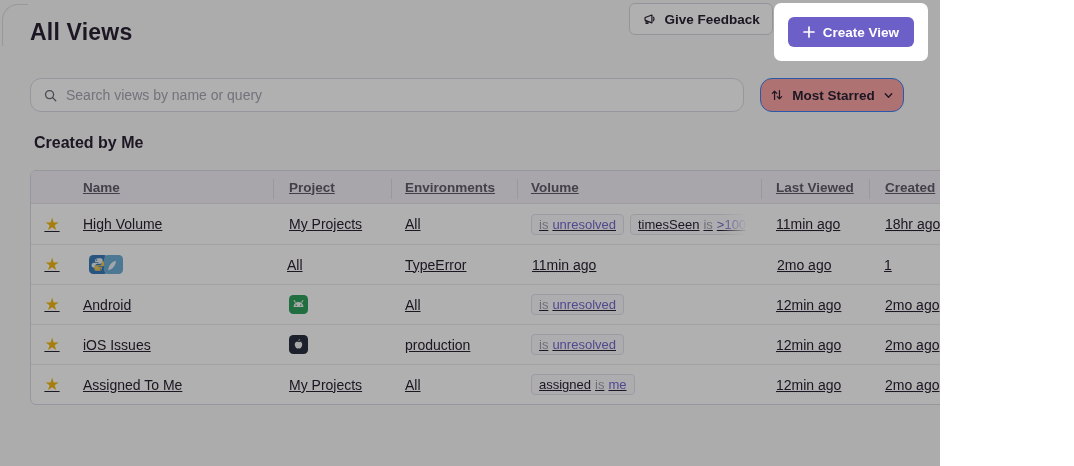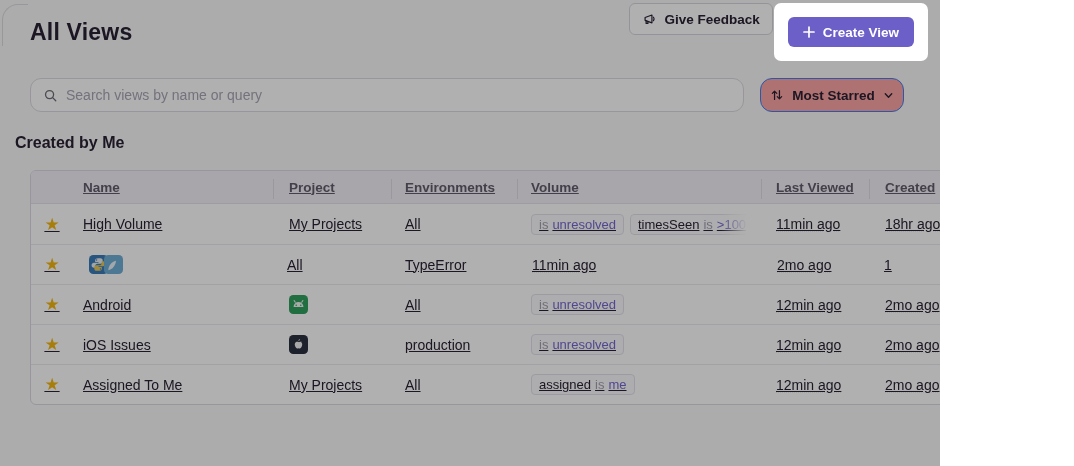--- a/index.html
+++ b/index.html
@@ -34,21 +34,21 @@
   .toolbar { position:absolute; top:78px; left:30px; right:36px; display:flex; gap:16px; }
   .search-box { flex:1; display:flex; align-items:center; gap:8px; height:34px; padding:0 12px;
     background:#FFFFFF; border:1px solid #DCDAE2; border-radius:11px; }
   .search-box input { flex:1; border:none; outline:none; background:transparent;
     font-family:inherit; font-size:14px; color:#2B2233; }
   .search-box input::placeholder { color:#A9A5B4; }
   .sort-btn { display:inline-flex; align-items:center; justify-content:center; gap:8px;
     width:144px; height:34px; background:#fca5a5; border:1px solid #3b82f6; border-radius:12px;
     font-size:13.5px; font-weight:700; color:#2B2233; }
 
-  .section-title { position:absolute; top:134px; left:15px; font-size:16px; font-weight:700; color:#2B2233; }
+  .section-title { position:absolute; top:134px; left:34px; font-size:16px; font-weight:700; color:#2B2233; }
 
   
   .views-table { position:absolute; top:170px; left:30px; width:1014px;
     background:#FFFFFF; border:1px solid #DCDAE2; border-radius:6px; overflow:hidden; }
   .tgrid { display:grid; grid-template-columns:42px 200px 118px 126px 244px 108px 80px 56px 1fr; align-items:center;text-decoration:underline; }
   .thead { height:33px; background:#F3F1F6; border-bottom:1px solid #E4E2EA;
     font-size:13.5px; font-weight:700; color:#635D6D; }
   .thead .hcell { position:relative; padding-left:16px; white-space:nowrap; }
   .thead .hcell.first { padding-left:10px; }
   .thead .hcell.sep::before { content:""; position:absolute; left:0; top:-1px; height:20px; width:1px; background:#DFDDE5; }

